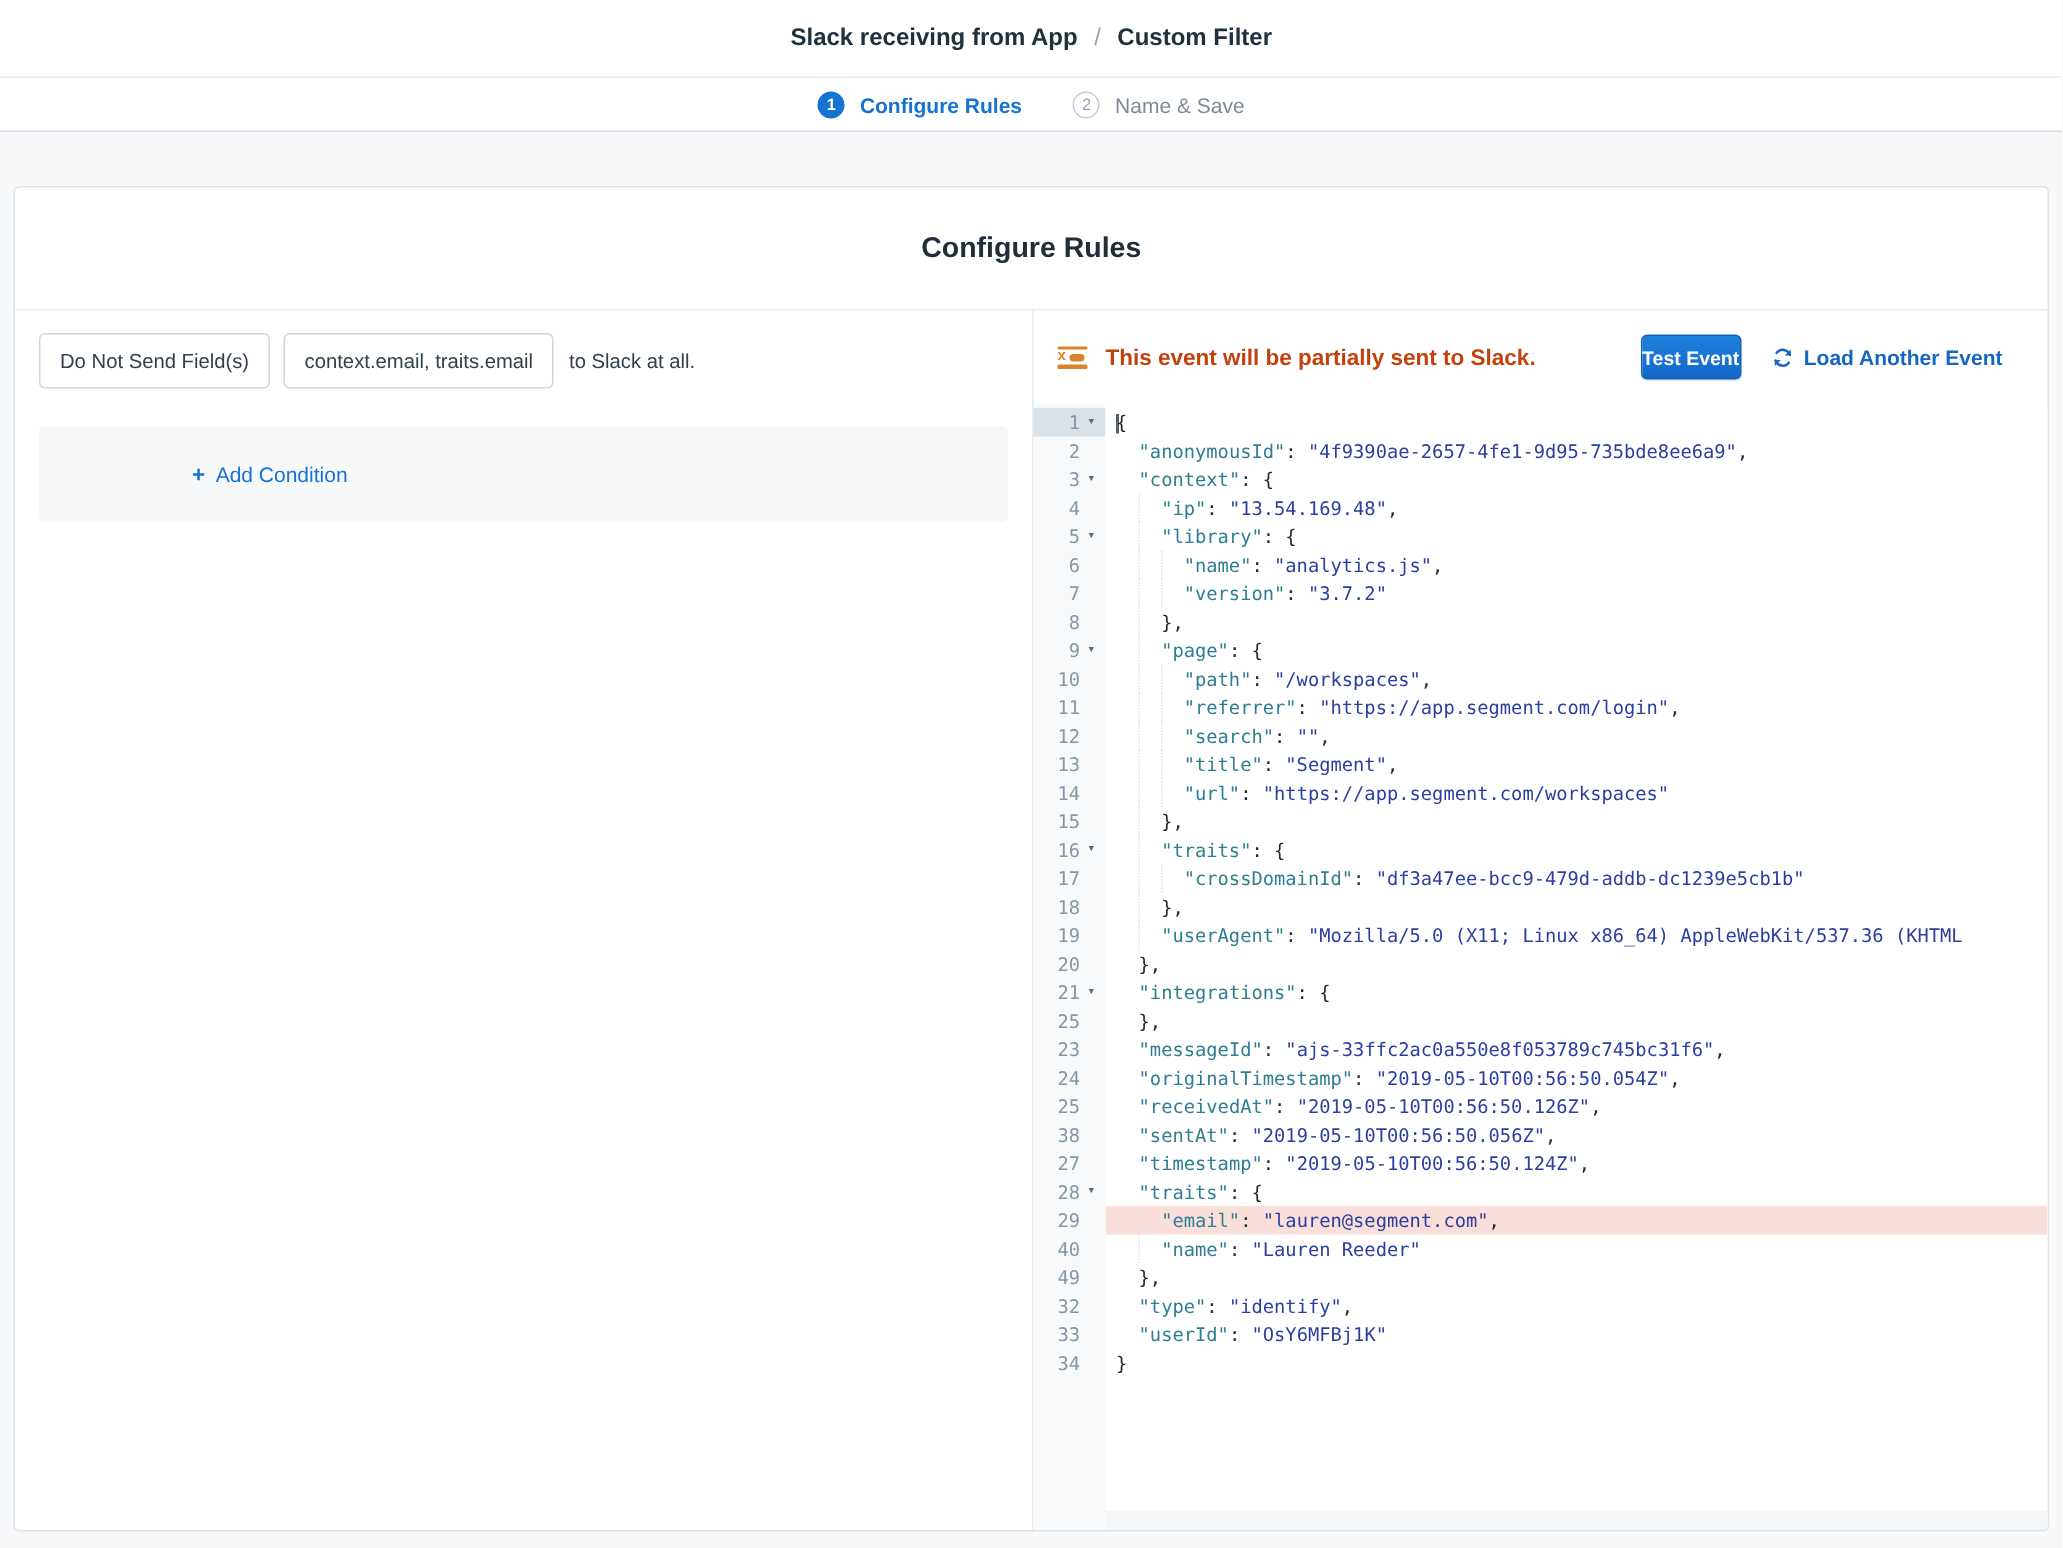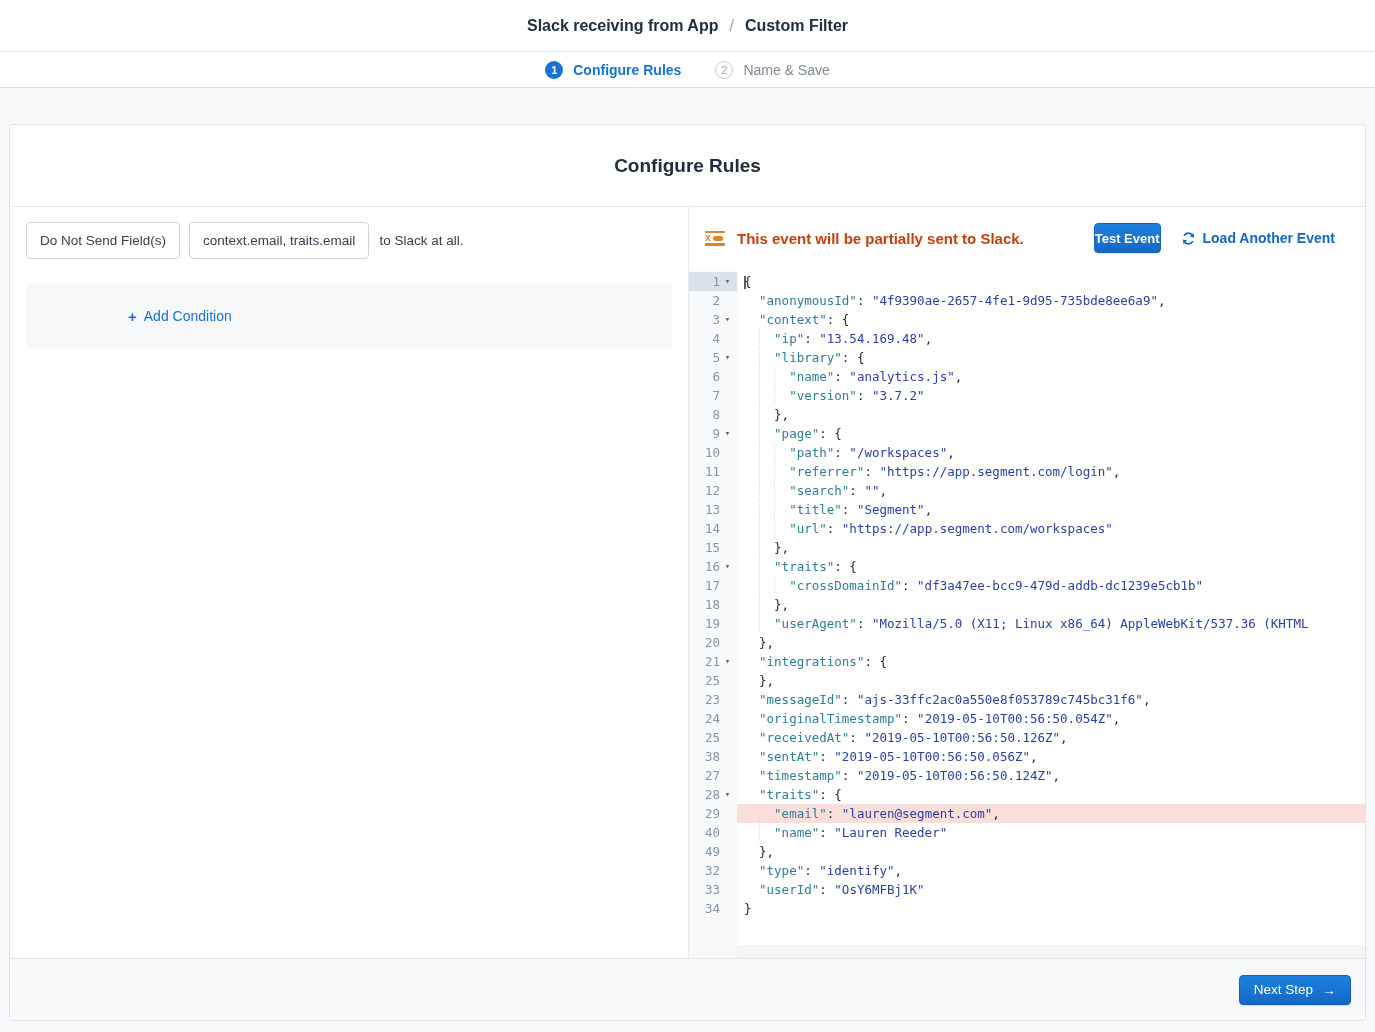--- a/index.html
+++ b/index.html
@@ -311,20 +311,14 @@
             <div class="crow"><span class="guide">  </span><span class="tk-k">"type"</span><span class="tk-p">: </span><span class="tk-s">"identify"</span><span class="tk-p">,</span></div>
             <div class="crow"><span class="guide">  </span><span class="tk-k">"userId"</span><span class="tk-p">: </span><span class="tk-s">"OsY6MFBj1K"</span></div>
             <div class="crow"><span class="tk-p">}</span></div>
           </div>
         <div class="hscroll"></div>
       </div>
 
     </section>
   </div>
 
-  <div class="card-footer">
-    <button class="btn-blue next-btn">
-      <span>Next Step</span>
-      <span class="next-arrow">→</span>
-    </button>
-  </div>
 
 </main>
 
 </body></html>

